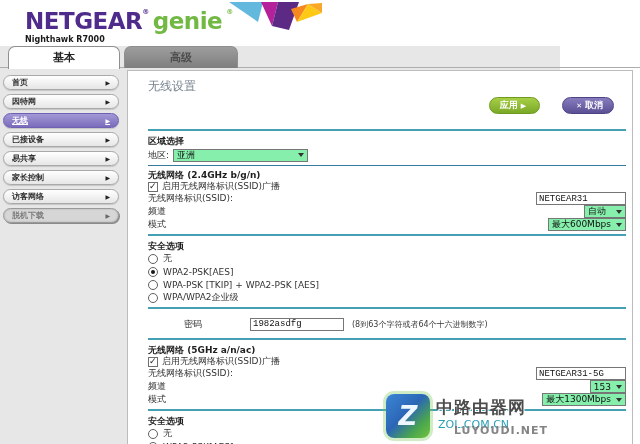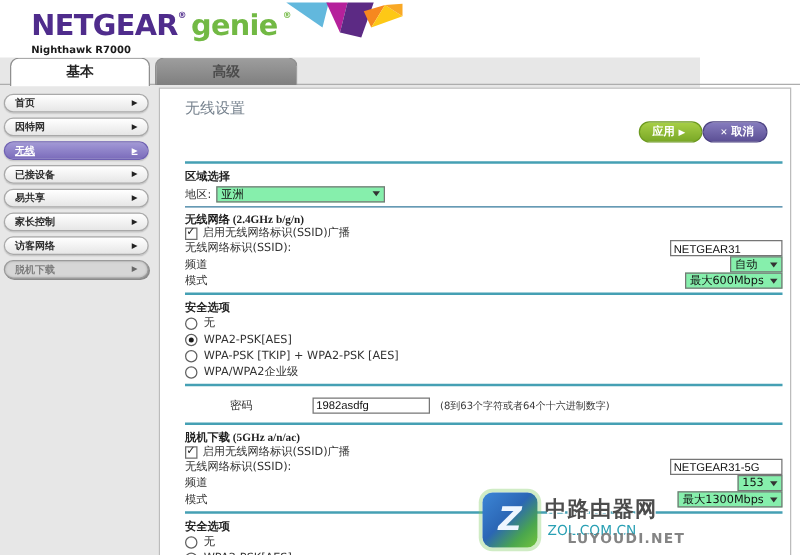--- a/index.html
+++ b/index.html
@@ -32,40 +32,40 @@
   .nav-item .arrow { margin-left:auto; font-size:6px; color:#222; }
   .nav-item.active { background:linear-gradient(#a299d6,#7b6cbb); border-color:#6e60b2; color:#fff;text-decoration:underline; }
   .nav-item.active .arrow { color:#fff; }
   .nav-item.disabled { background:#d6d6d6; color:#7d7d7d; border-color:#9a9a9a; box-shadow:inset 0 0 2px rgba(0,0,0,.2), 1px 1px 0 #8a8a8a; }
   .nav-item.disabled .arrow { color:#666; }
 
   
   .panel { position:absolute; left:127px; top:70px; width:506px; height:380px; background:#fff;
     border:1px solid #bcbcbc; z-index:3; }
   .page-title { position:absolute; left:20px; top:7px; font-size:12px; color:#76828e; }
-  .actions { position:absolute; right:18px; top:26px; display:flex; gap:0; }
+  .actions { position:absolute; right:18px; top:26px; display:flex; gap:22px; }
   .btn { height:17px; border-radius:9px; font-size:9px; font-weight:bold; color:#fff;
     display:flex; align-items:center; justify-content:center; padding:0 10px; cursor:pointer; }
   .btn.apply { background:linear-gradient(#a7cf46,#7aa827); border:1px solid #6d9a1f; }
   .btn.cancel { background:linear-gradient(#867cbe,#5c5095); border:1px solid #4d4383; }
   .btn .bicon { font-size:7px; margin:0 3px; }
 
   .form { position:absolute; left:20px; top:55px; width:478px; font-size:9px; color:#333; }
-  .sec-head { font-weight:bold; font-size:9px; color:#1f1f1f; height:12px; line-height:12px;font-family:Liberation Serif, serif; }
+  .sec-head { font-weight:bold; font-size:9px; color:#1f1f1f; height:12px; line-height:12px; }
   .row { display:flex; align-items:center; height:13px; }
   .row .flex { flex:1; }
   .hr-teal { border:none; border-top:2px solid #45a0b4; margin:3px 0 4px 0; }
   .hr-dark { border:none; border-top:1px solid #35799c; margin:2px 0 3px 0; }
 
   .select { display:inline-flex; align-items:center; justify-content:space-between;
     border:1px solid #767676; background:#86efac; height:13px; padding:0 3px; font-size:9px; color:#111; cursor:pointer; }
   .select .chev { width:0; height:0; border-left:3px solid transparent; border-right:3px solid transparent;
     border-top:4px solid #333; margin-left:5px; }
   .tinput { border:1px solid #767676; background:#fff; height:13px; font-size:9px; color:#111;
-    padding:0 2px; font-family:Liberation Sans, sans-serif; }
+    padding:0 2px; font-family:Liberation Mono, monospace; }
 
   .checkbox { width:10px; height:10px; border:1px solid #6e6e6e; background:#fff; margin-right:4px;
     position:relative; flex:none; cursor:pointer; }
   .checkbox.checked::after { content:"✓"; position:absolute; left:0px; top:-2px; font-size:9px; color:#222; }
 
   .radio { width:10px; height:10px; border:1px solid #5f5f5f; border-radius:50%; background:#fff;
     margin-right:5px; position:relative; flex:none; cursor:pointer; }
   .radio.selected::after { content:""; position:absolute; left:2px; top:2px; width:4px; height:4px;
     border-radius:50%; background:#1a1a1a; }
 
@@ -217,21 +217,21 @@
       </div>
       <hr class="hr-teal">
 
       <div class="pwd-row">
         <span class="pwd-label">密码</span>
         <input class="tinput" style="width: 94px;" value="1982asdfg">
         <span class="pwd-hint">(8到63个字符或者64个十六进制数字)</span>
       </div>
       <hr class="hr-teal">
 
-      <div class="sec-head">脱机下载 (5GHz a/n/ac)</div>
+      <div class="sec-head">无线网络 (5GHz a/n/ac)</div>
       <div class="row" style="height:11px;">
         <span class="checkbox checked"></span>
         <span>启用无线网络标识(SSID)广播</span>
       </div>
       <div class="row">
         <span class="flex">无线网络标识(SSID):</span>
         <input class="tinput" style="width: 90px;" value="NETGEAR31-5G">
       </div>
       <div class="row">
         <span class="flex">频道</span>

